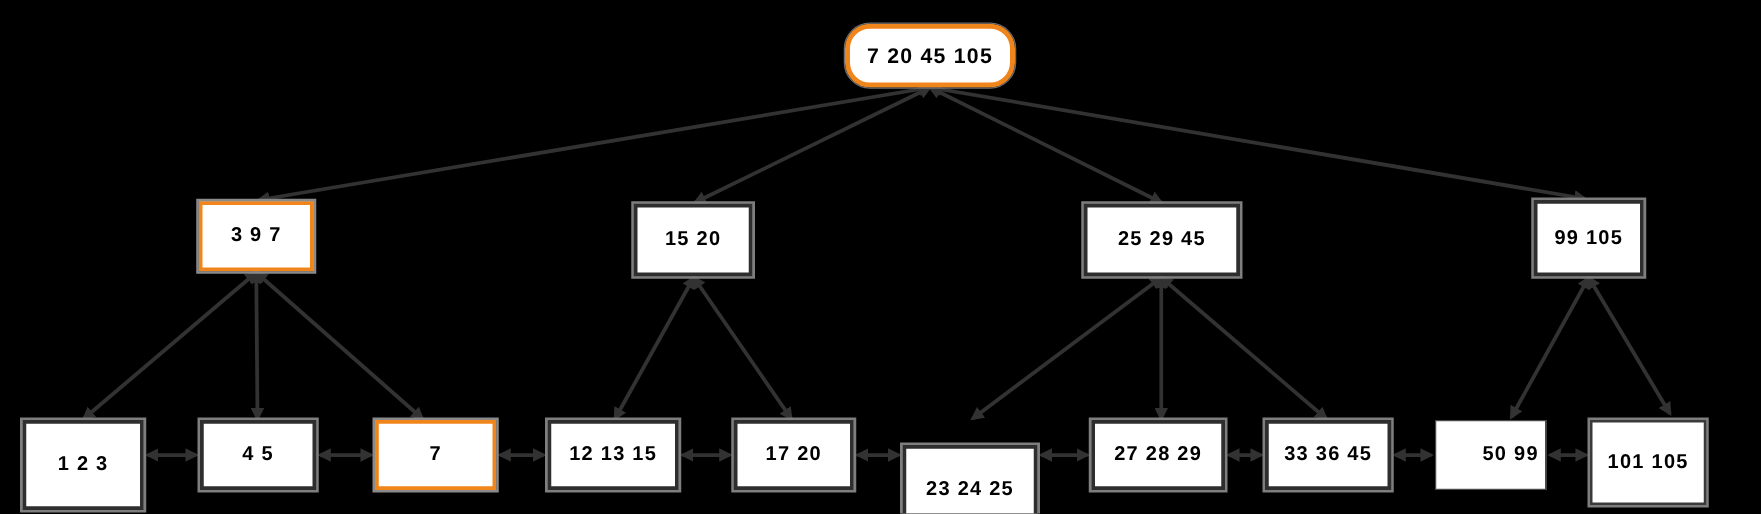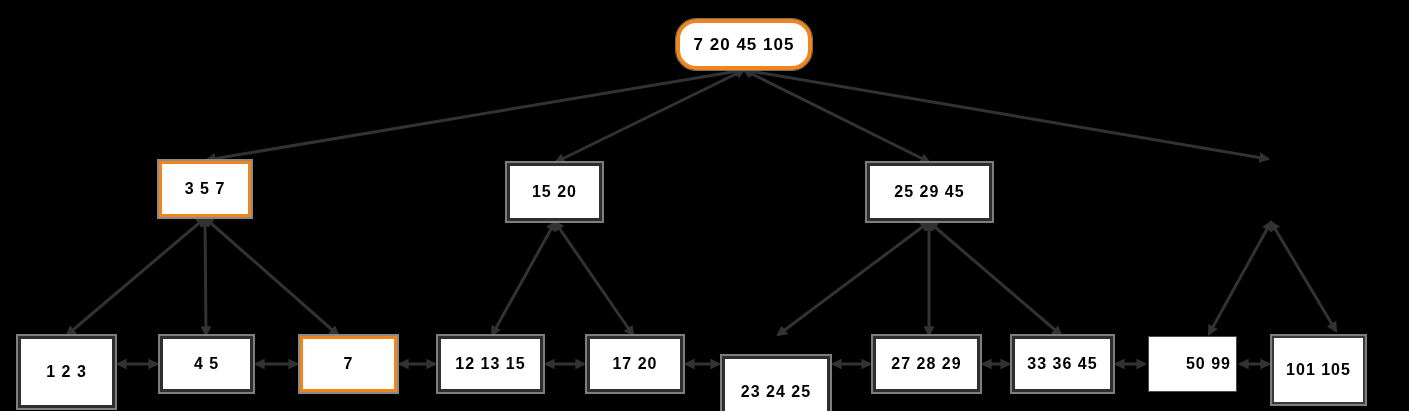--- a/index.html
+++ b/index.html
@@ -96,26 +96,27 @@
       <line x1="686" y1="364" x2="719" y2="364" marker-start="url(#ah)" marker-end="url(#ah)"></line>
       <line x1="833" y1="364" x2="870" y2="364" marker-start="url(#ah)" marker-end="url(#ah)"></line>
       <line x1="983" y1="364" x2="1009" y2="364" marker-start="url(#ah)" marker-end="url(#ah)"></line>
       <line x1="1116" y1="364" x2="1145" y2="364" marker-start="url(#ah)" marker-end="url(#ah)"></line>
       <line x1="1240" y1="364" x2="1269" y2="364" marker-start="url(#ah)" marker-end="url(#ah)"></line>
     </g>
   </svg>
 
   <div class="node b-orange-thick root-node" style="left:676px; top:19px; width:136px; height:51px;border-radius:20px;">7 20 45 105</div>
 
-  <div class="node b-orange" style="left:159px; top:161px; width:92px; height:56px;">3 5 7</div>
+  <div class="node b-orange" style="left:159px; top:161px; width:92px; height:56px;">3 9 7</div>
 
   <div class="node b-dark" style="left:507px; top:163px; width:95px; height:58px;">15 20</div>
 
   <div class="node b-dark" style="left:867px; top:163px; width:125px; height:58px;">25 29 45</div>
 
+  <div class="node b-dark" style="left:1227px; top:160px; width:88px; height:61px;">99 105</div>
 
   <div class="node b-dark" style="left:18px; top:336px; width:97px; height:72px;">1 2 3</div>
 
   <div class="node b-dark" style="left:160px; top:336px; width:93px; height:56px;">4 5</div>
 
   <div class="node b-orange" style="left:300px; top:336px; width:97px; height:56px;">7</div>
 
   <div class="node b-dark" style="left:438px; top:336px; width:105px; height:56px;">12 13 15</div>
 
   <div class="node b-dark" style="left:587px; top:336px; width:96px; height:56px;">17 20</div>

